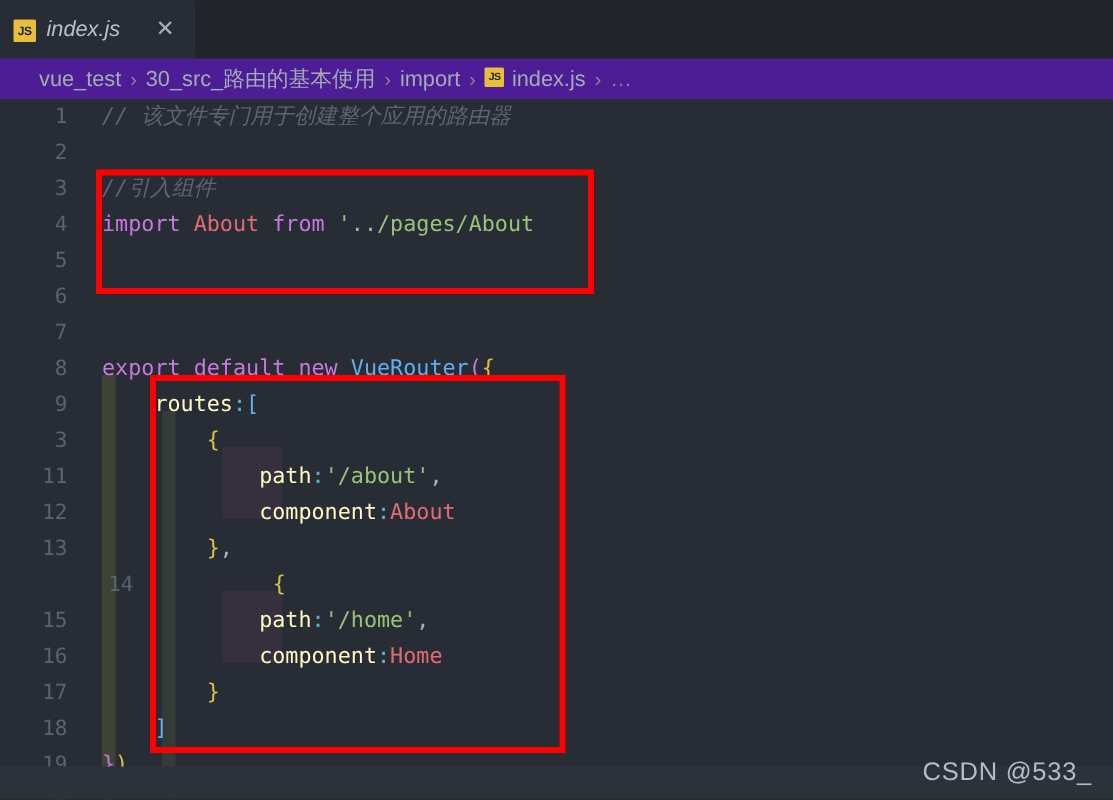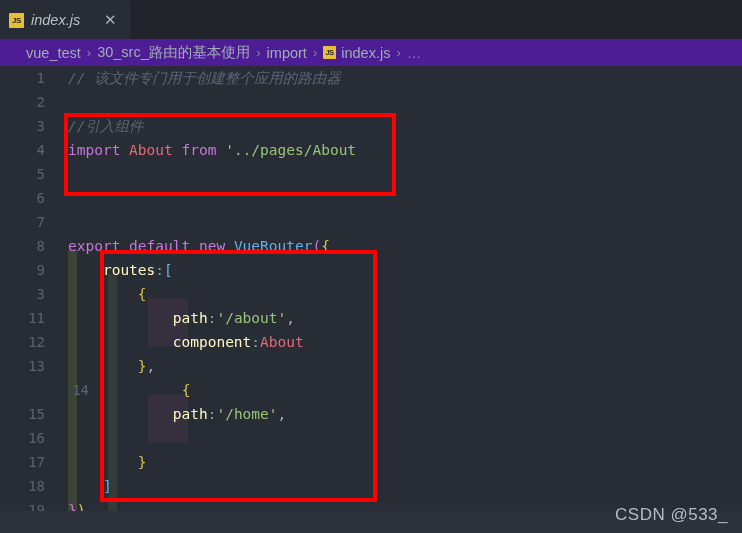--- a/index.html
+++ b/index.html
@@ -156,21 +156,21 @@
         <div class="code-line" style="top: 120px; position: absolute; left: 0px; width: 742px;"><span class="lnum">6</span><span class="ltext"></span></div>
         <div class="code-line" style="top: 144px; position: absolute; left: 0px; width: 742px;"><span class="lnum">7</span></div>
         <div class="code-line" style="top: 168px; position: absolute; left: 0px; width: 742px;"><span class="lnum">8</span><span class="ltext"><span class="c-kw">export </span><span class="c-kw">default </span><span class="c-kw">new </span><span class="c-fnblue">VueRouter</span><span class="c-brkmag">(</span><span class="c-brkyel">{</span></span></div>
         <div class="code-line" style="top: 192px; position: absolute; left: 0px; width: 742px;"><span class="lnum">9</span><span class="ltext"><span class="c-plain">    </span><span class="c-prop">routes</span><span class="c-colon">:</span><span class="c-brkblue">[</span></span></div>
         <div class="code-line" style="top: 216px; position: absolute; left: 0px; width: 742px;"><span class="lnum">3</span><span class="ltext"><span class="c-plain">        </span><span class="c-brkyel">{</span></span></div>
         <div class="code-line" style="top: 240px; position: absolute; left: 0px; width: 648px;"><span class="lnum">11</span><span class="ltext"><span class="c-plain">            </span><span class="c-prop">path</span><span class="c-colon">:</span><span class="c-str">'/about'</span><span class="c-plain">,</span></span></div>
         <div class="code-line" style="top: 264px; position: absolute; left: 0px; width: 742px;"><span class="lnum">12</span><span class="ltext"><span class="c-plain">            </span><span class="c-prop">component</span><span class="c-colon">:</span><span class="c-ident">About</span></span></div>
         <div class="code-line" style="top: 288px; position: absolute; left: 0px; width: 742px;"><span class="lnum">13</span><span class="ltext"><span class="c-plain">        </span><span class="c-brkyel">}</span><span class="c-plain">,</span></span></div>
         <div class="code-line" style="top: 312px; position: absolute; left: 0px; width: 680px; margin-left: 44px;"><span class="lnum">14</span><span class="ltext"><span class="c-plain">        </span><span class="c-brkyel">{</span></span></div>
         <div class="code-line" style="top: 336px; position: absolute; left: 0px; width: 676px;"><span class="lnum">15</span><span class="ltext"><span class="c-plain">            </span><span class="c-prop">path</span><span class="c-colon">:</span><span class="c-str">'/home'</span><span class="c-plain">,</span></span></div>
-        <div class="code-line" style="top: 360px; position: absolute; left: 0px; width: 742px;"><span class="lnum">16</span></div>
+        <div class="code-line" style="top: 360px; position: absolute; left: 0px; width: 742px;"><span class="lnum">16</span><span class="ltext"><span class="c-plain">            </span><span class="c-prop">component</span><span class="c-colon">:</span><span class="c-ident">Home</span></span></div>
         <div class="code-line" style="top: 384px; position: absolute; left: 0px; width: 742px;"><span class="lnum">17</span><span class="ltext"><span class="c-plain">        </span><span class="c-brkyel">}</span></span></div>
         <div class="code-line" style="top: 408px; position: absolute; left: 0px; width: 742px;"><span class="lnum">18</span><span class="ltext"><span class="c-plain">    </span><span class="c-brkblue">]</span></span></div>
         <div class="code-line" style="top: 432px; position: absolute; left: 0px; width: 592px;"><span class="lnum">19</span><span class="ltext"><span class="c-brkmag">}</span><span class="c-brkyel">)</span></span></div>
         <div class="code-line" style="top: 456px; position: absolute; left: 0px; width: 742px;"><span class="lnum">20</span><span class="ltext"></span></div>
       </div>
   </div>
 
   <div class="redbox" style="left:64px; top:113px; width:332px; height:83px;"></div>
   <div class="redbox" style="left:100px; top:250px; width:277px; height:252px;"></div>
 

